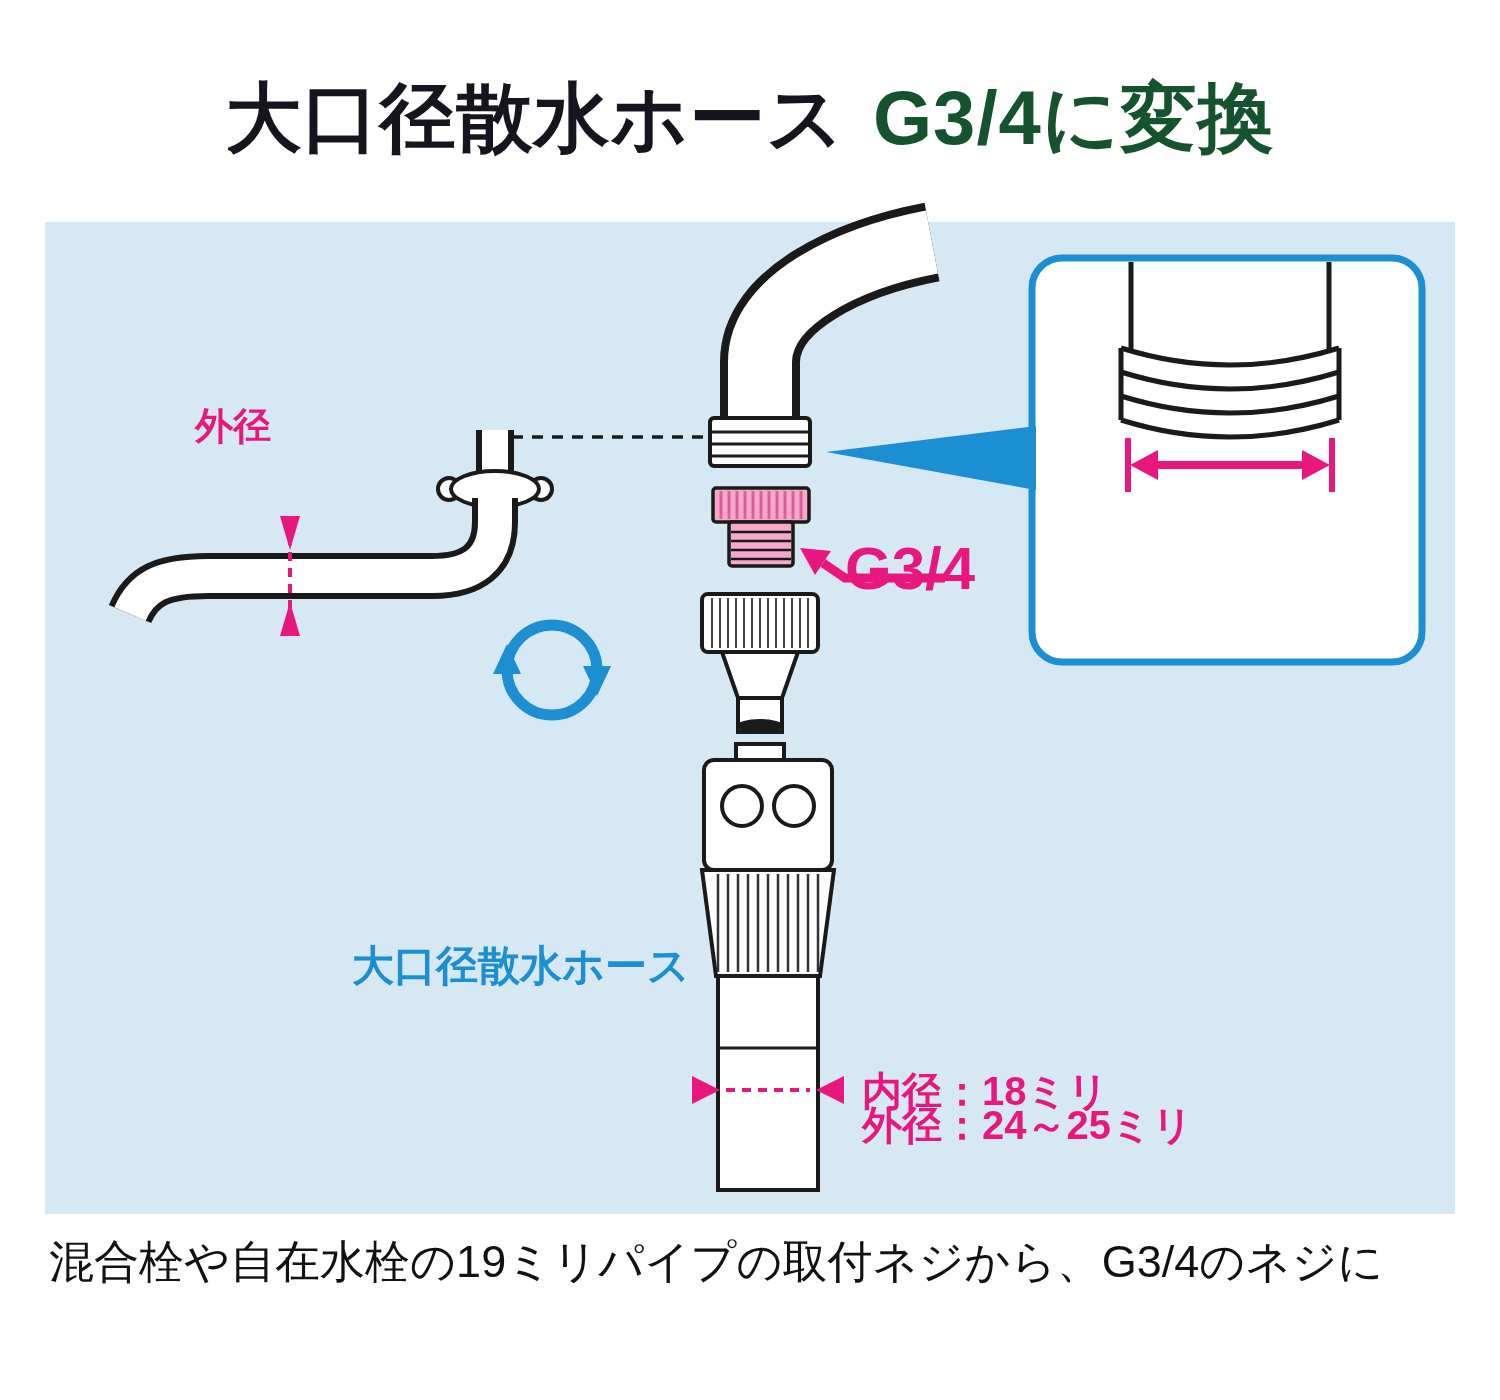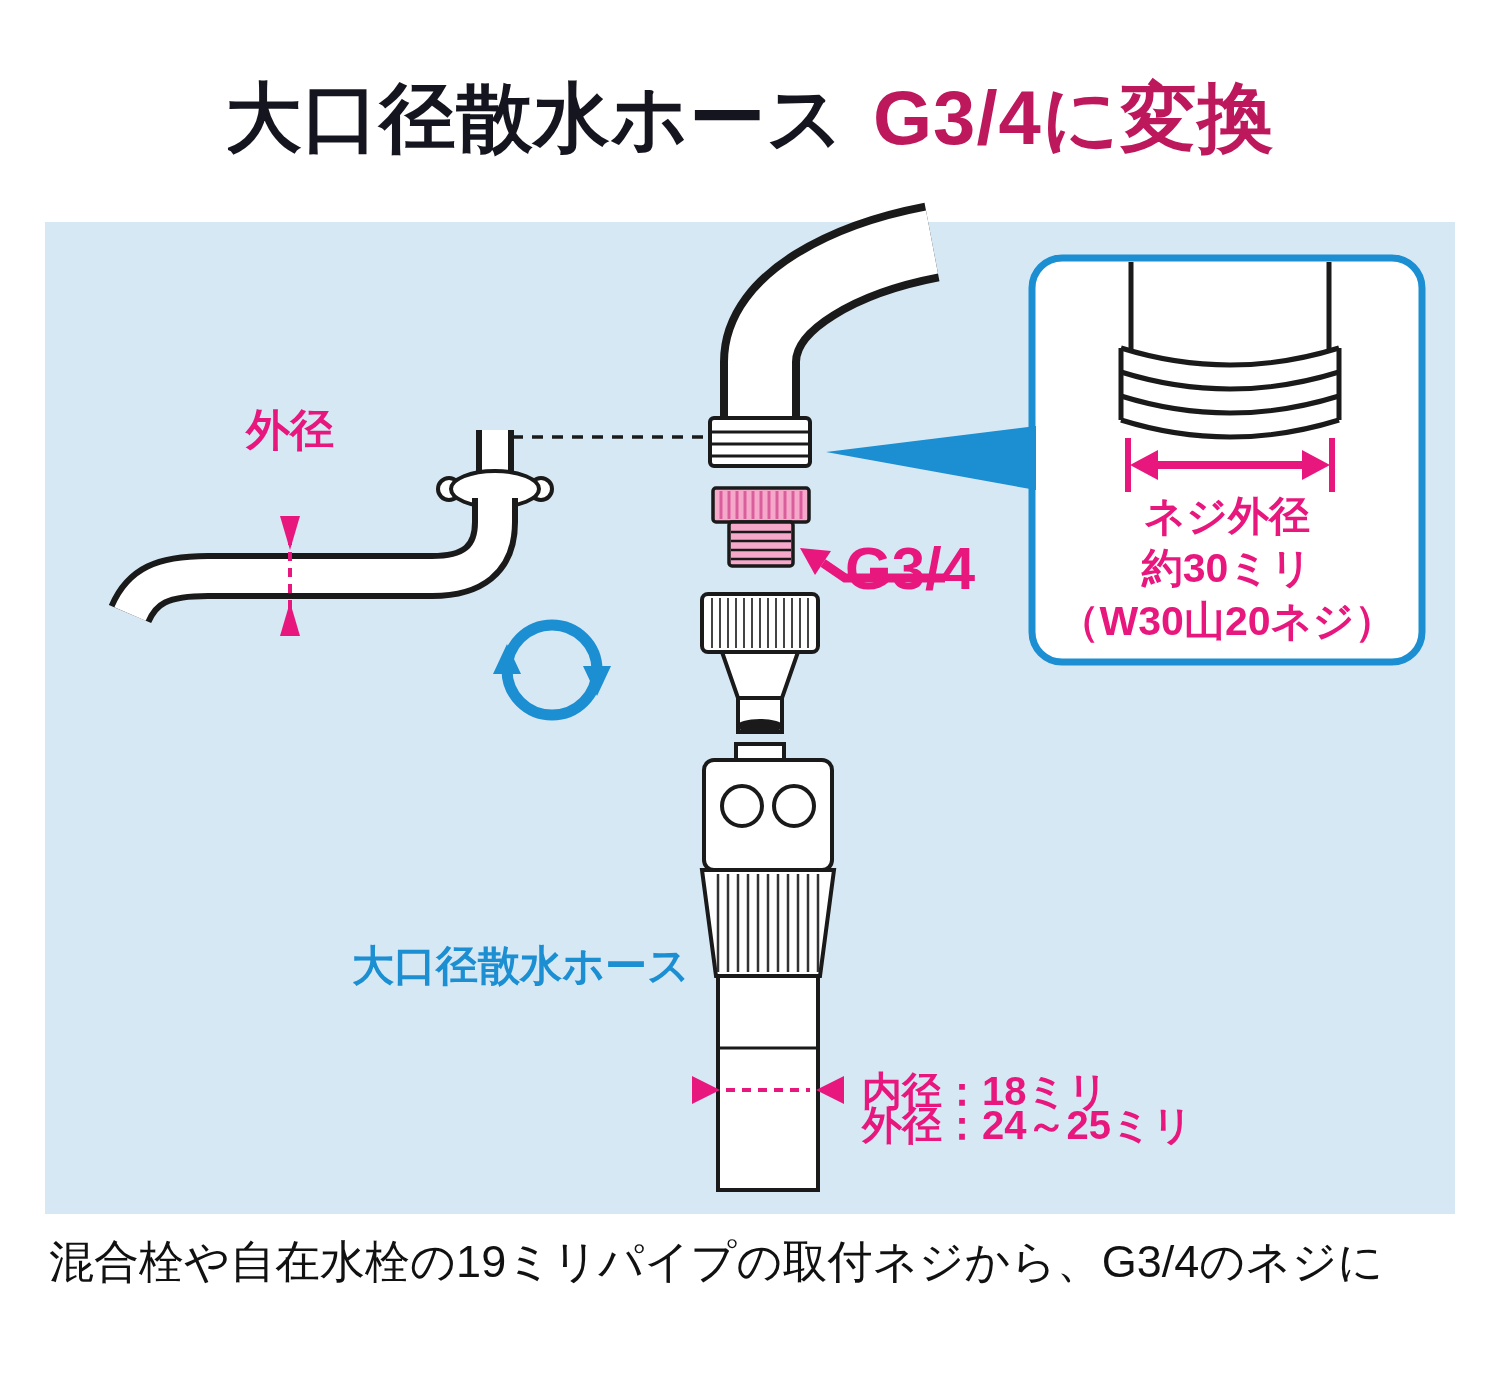--- a/index.html
+++ b/index.html
@@ -6,25 +6,25 @@
   .stage{
     position:relative;width:1500px;height:1400px;background:#ffffff;overflow:hidden;
     font-family:"Liberation Sans","DejaVu Sans",sans-serif;
   }
   .stage svg{position:absolute;left:0;top:0;}
   .abs{position:absolute;}
   .title{
     left:0;right:0;top:68px;text-align:center;font-size:76px;font-weight:bold;
     color:#15151f;letter-spacing:1px;white-space:nowrap;
   }
-  .title .hl{color:#be185d;margin-left:28px;}
+  .title .hl{color:#14532d;margin-left:28px;}
   .lbl{font-weight:bold;white-space:nowrap;}
   .pink{color:#e8177d;}
   .blue{color:#1b8fd2;text-align:center;}
-  .lbl-pipe{left:195px;top:404px;width:190px;text-align:center;font-size:44px;line-height:1.2;}
+  .lbl-pipe{left:195px;top:404px;width:190px;font-size:38px;line-height:1.2;}
   .lbl-g34{left:845px;top:534px;font-size:60px;}
   .lbl-hose{left:352px;top:938px;font-size:42px;}
   .lbl-inner{left:862px;top:1044px;font-size:40px;margin-top:20px;}
   .lbl-outer{left:862px;top:1098px;font-size:40px;}
   .lbl-callout{left:1047px;top:490px;width:360px;text-align:center;font-size:41px;line-height:1.28;}
   .desc{left:38px;top:1228px;width:1430px;font-size:45px;line-height:1.5;color:#111111;margin-left:11px;}
 </style>
 </head>
 <body>
 
@@ -133,23 +133,18 @@
     <div>外径</div>
   </div>
 
   <div class="abs lbl pink lbl-g34">G3/4</div>
 
   <div class="abs lbl blue lbl-hose">大口径散水ホース</div>
 
   <div class="abs lbl pink lbl-inner">内径：18ミリ</div>
   <div class="abs lbl pink lbl-outer">外径：24～25ミリ</div>
 
-  <div class="abs lbl pink lbl-callout">
-    <div>ネジ外径</div>
-    <div>約30ミリ</div>
-    <div>（W30山20ネジ）</div>
-  </div>
 
   <div class="abs desc">
     <div>混合栓や自在水栓の19ミリパイプの取付ネジから、G3/4のネジに</div>
   </div>
 
 </div>
 
 </body></html>

